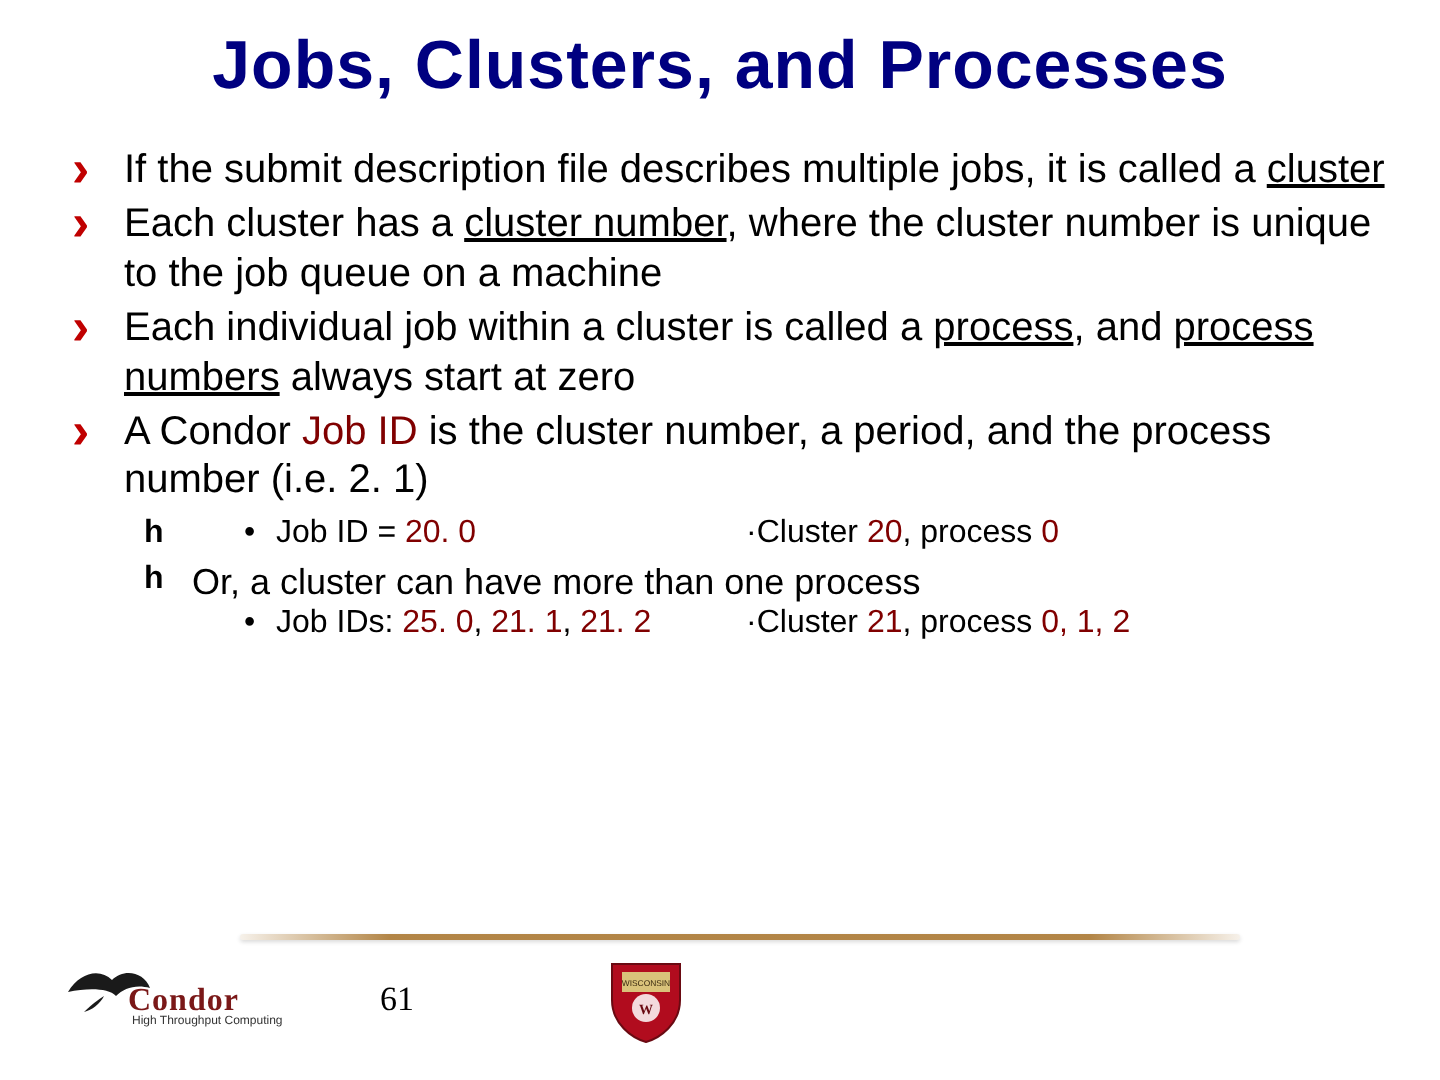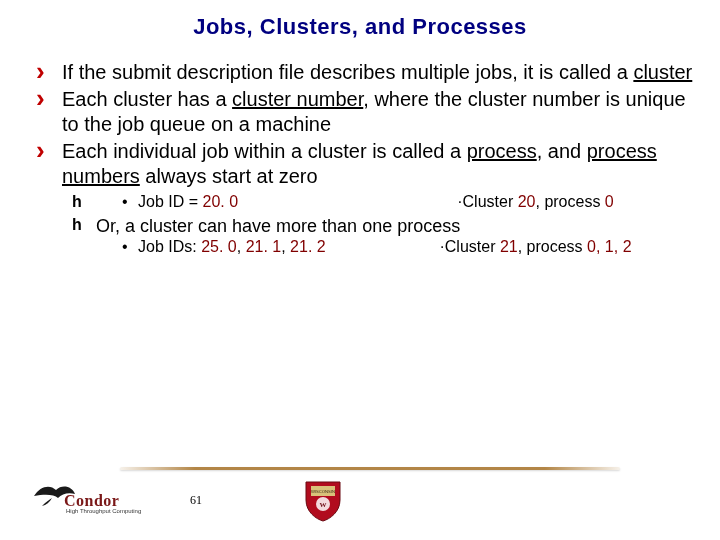--- a/index.html
+++ b/index.html
@@ -7,21 +7,21 @@
     width: 720px;
     height: 540px;
     background: #fff;
     font-family: "Comic Sans MS", cursive, sans-serif;
     color: #000;
     position: relative;
     overflow: hidden;
   }
   .slide { padding: 14px 22px 0 22px; }
   h1.title {
-    font-size: 22px;
+    font-size: 34px;
     font-weight: bold;
     text-align: center;
     color: #000080;
     margin-bottom: 10px;
     letter-spacing: 0.5px;
   }
   ul.bullets { list-style: none; padding-left: 14px; margin-top: 20px; }
   ul.bullets > li {
     position: relative;
     padding-left: 26px;
@@ -69,21 +69,21 @@
     margin-bottom: 2px;
   }
   ul.subsub > li::before {
     content: "•";
     position: absolute;
     left: 0; top: 0;
     color: #000;
   }
   .cols { display: flex; }
   .cols .c1 { flex: 0 0 235px; }
-  .cols .c2 { flex: 1; text-align: center; }
+  .cols .c2 { flex: 1; }
 
   .footer {
     position: absolute;
     bottom: 18px;
     left: 0; right: 0;
     padding: 0 30px;
   }
   .footer-line {
     height: 3px;
     background: linear-gradient(to right,
@@ -120,21 +120,21 @@
     letter-spacing: 0.5px;
   }
   .htc-text {
     position: absolute; left: 36px; top: 28px;
     font-size: 6px;
     color: #333;
     font-family: Arial, sans-serif;
   }
   .page-num {
     flex: 0 0 150px;
-    font-size: 12px;
+    font-size: 17px;
     text-align: left;
     padding-left: 40px;
     font-family: "Comic Sans MS", cursive;
   }
   .url {
     flex: 1;
     font-size: 14px;
     font-family: "Comic Sans MS", cursive;
     padding-left: 60px;
   }
@@ -152,20 +152,23 @@
 
   <ul class="bullets">
     <li>
       <span>If the submit description file describes multiple jobs, it is called a </span><span class="u">cluster</span>
     </li>
     <li>
       <span>Each cluster has a </span><span class="u">cluster number</span><span>, where the cluster number is unique to the job queue on a machine</span>
     </li>
     <li>
       <span>Each individual job within a cluster is called a </span><span class="u">process</span><span>, and </span><span class="u">process numbers</span><span> always start at zero</span>
+    </li>
+    <li>
+      <span>A Condor </span><span class="maroon">Job ID</span><span> is the cluster number, a period, and the process number (i.e. 2. 1)</span>
     </li>
   </ul>
 
   <ul class="sub">
     <li>
       <ul class="subsub">
         <li>
           <div class="cols">
             <div class="c1">
               <span>Job ID = </span><span class="maroon">20. 0</span>

